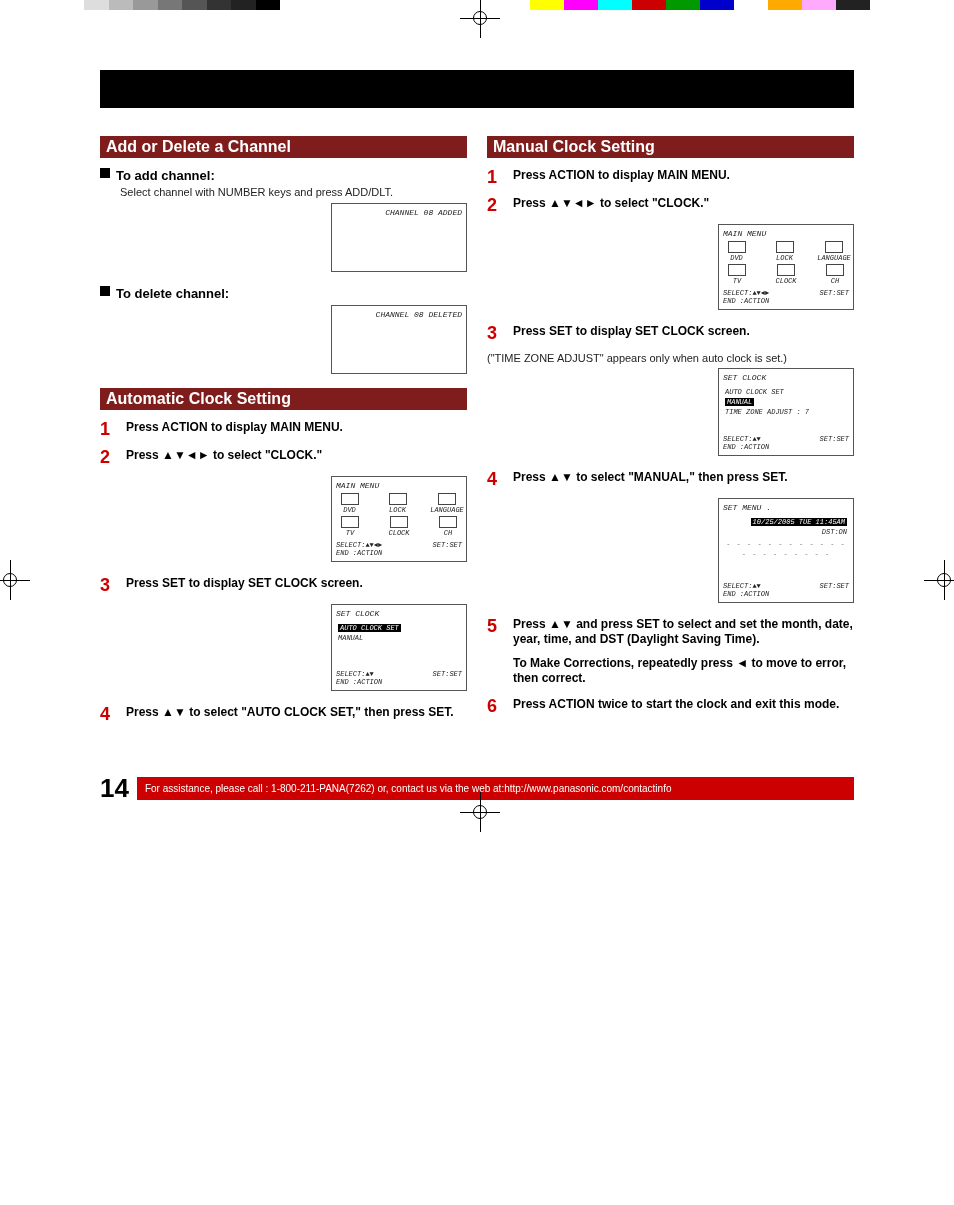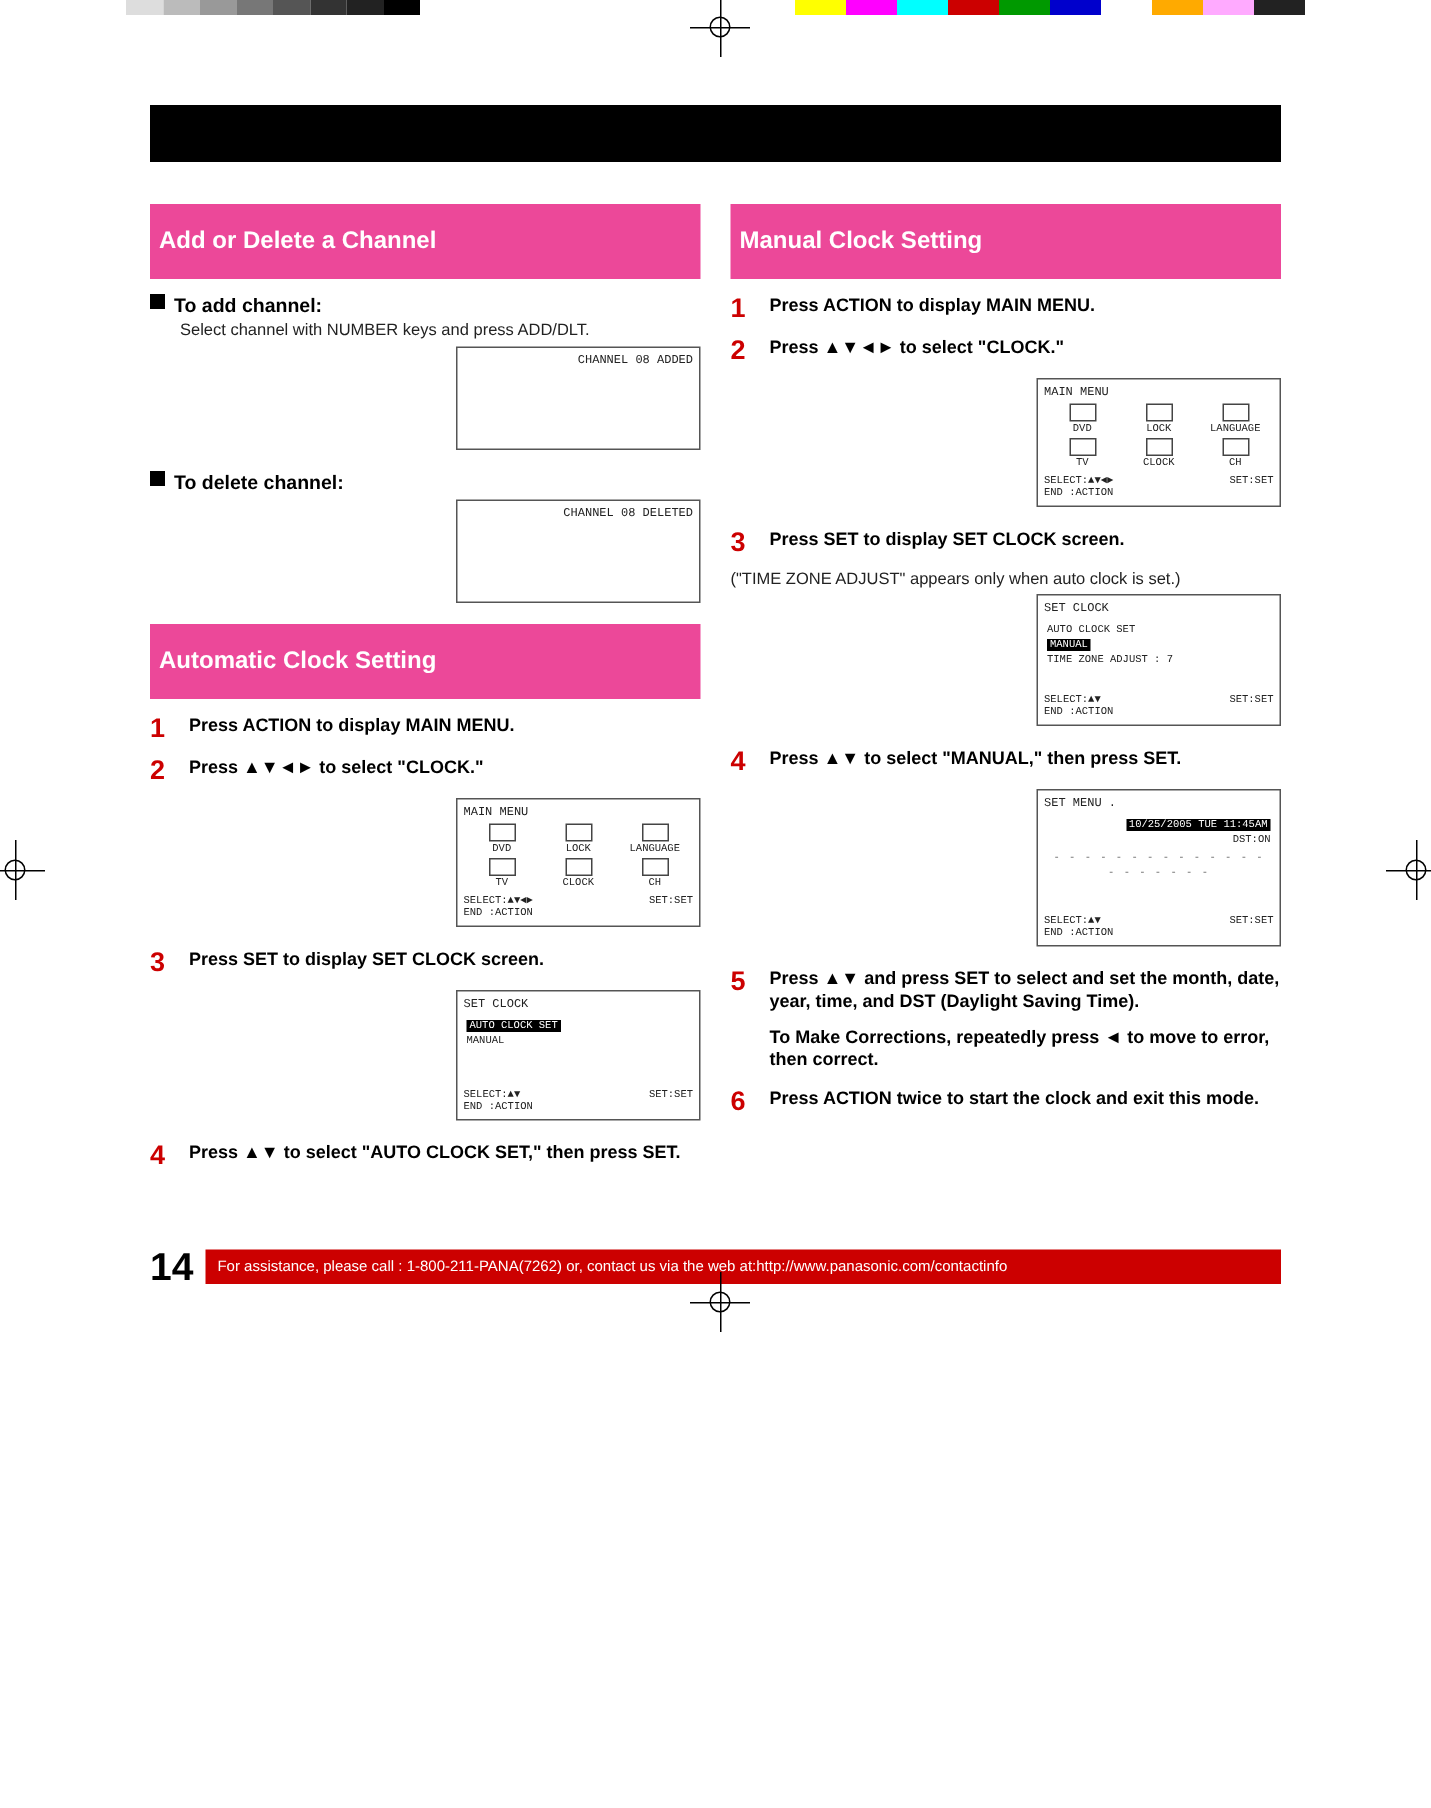--- a/index.html
+++ b/index.html
@@ -20,25 +20,25 @@
     width: 40px; height: 40px;
   }
   .cm-h { position: absolute; width: 40px; height: 1px; background: #000; top: 20px; left: 0; }
   .cm-v { position: absolute; width: 1px; height: 40px; background: #000; left: 20px; top: 0; }
   .reg-circle { position: absolute; width: 14px; height: 14px; border: 1px solid #000; border-radius: 50%; top: 13px; left: 13px; }
   .page-wrap { padding: 70px 100px 30px 100px; }
   .header-bar { background: #000; height: 38px; margin-bottom: 20px; }
   .columns { display: flex; gap: 20px; }
   .col { flex: 1; min-width: 0; }
   .section-title {
-    background: #ec4899;
+    background: #7f1d1d;
     color: #fff;
     font-weight: bold;
     font-size: 16px;
-    padding: 16px 6px;
+    padding: 2px 6px;
     margin: 8px 0 10px 0;
   }
   .sub-head {
     display: flex;
     align-items: flex-start;
     gap: 6px;
     margin: 10px 0 2px 0;
     font-size: 13px;
   }
   .black-sq { display: inline-block; width: 10px; height: 10px; background: #000; }
@@ -59,28 +59,29 @@
     color: #c00;
     font-weight: bold;
     font-size: 18px;
     min-width: 16px;
     line-height: 1;
   }
   .step-body { flex: 1; font-weight: bold; color: #000; line-height: 1.3; }
   .step-note { font-weight: normal; font-size: 11px; color: #222; margin-top: 4px; }
   .arrow { font-family: inherit; }
   .osd {
-    width: 163px;
+    width: 136px;
     border: 1px solid #555;
     margin: 4px 0 14px auto;
     font-family: "Courier New", monospace;
     font-size: 8px;
     color: #222;
     padding: 4px;
     background: #fff;
+    font-style: italic;
   }
   .osd-title { margin-bottom: 3px; }
   .osd-row { display: flex; justify-content: center; gap: 21px; margin: 2px 0; }
   .osd-cell { display: flex; flex-direction: column; align-items: center; width: 30px; font-size: 7px; }
   .osd-icon { width: 18px; height: 12px; border: 1px solid #444; margin-bottom: 1px; }
   .osd-footer { display: flex; justify-content: space-between; margin-top: 4px; font-size: 7px; }
   .osd-footer-left { text-align: left; }
   .osd-body { margin: 6px 2px; font-size: 7px; line-height: 1.4; }
   .hl { background: #000; color: #fff; padding: 0 2px; }
   .sep { font-size: 7px; text-align: center; letter-spacing: 1px; margin: 2px 0; color: #666; }

